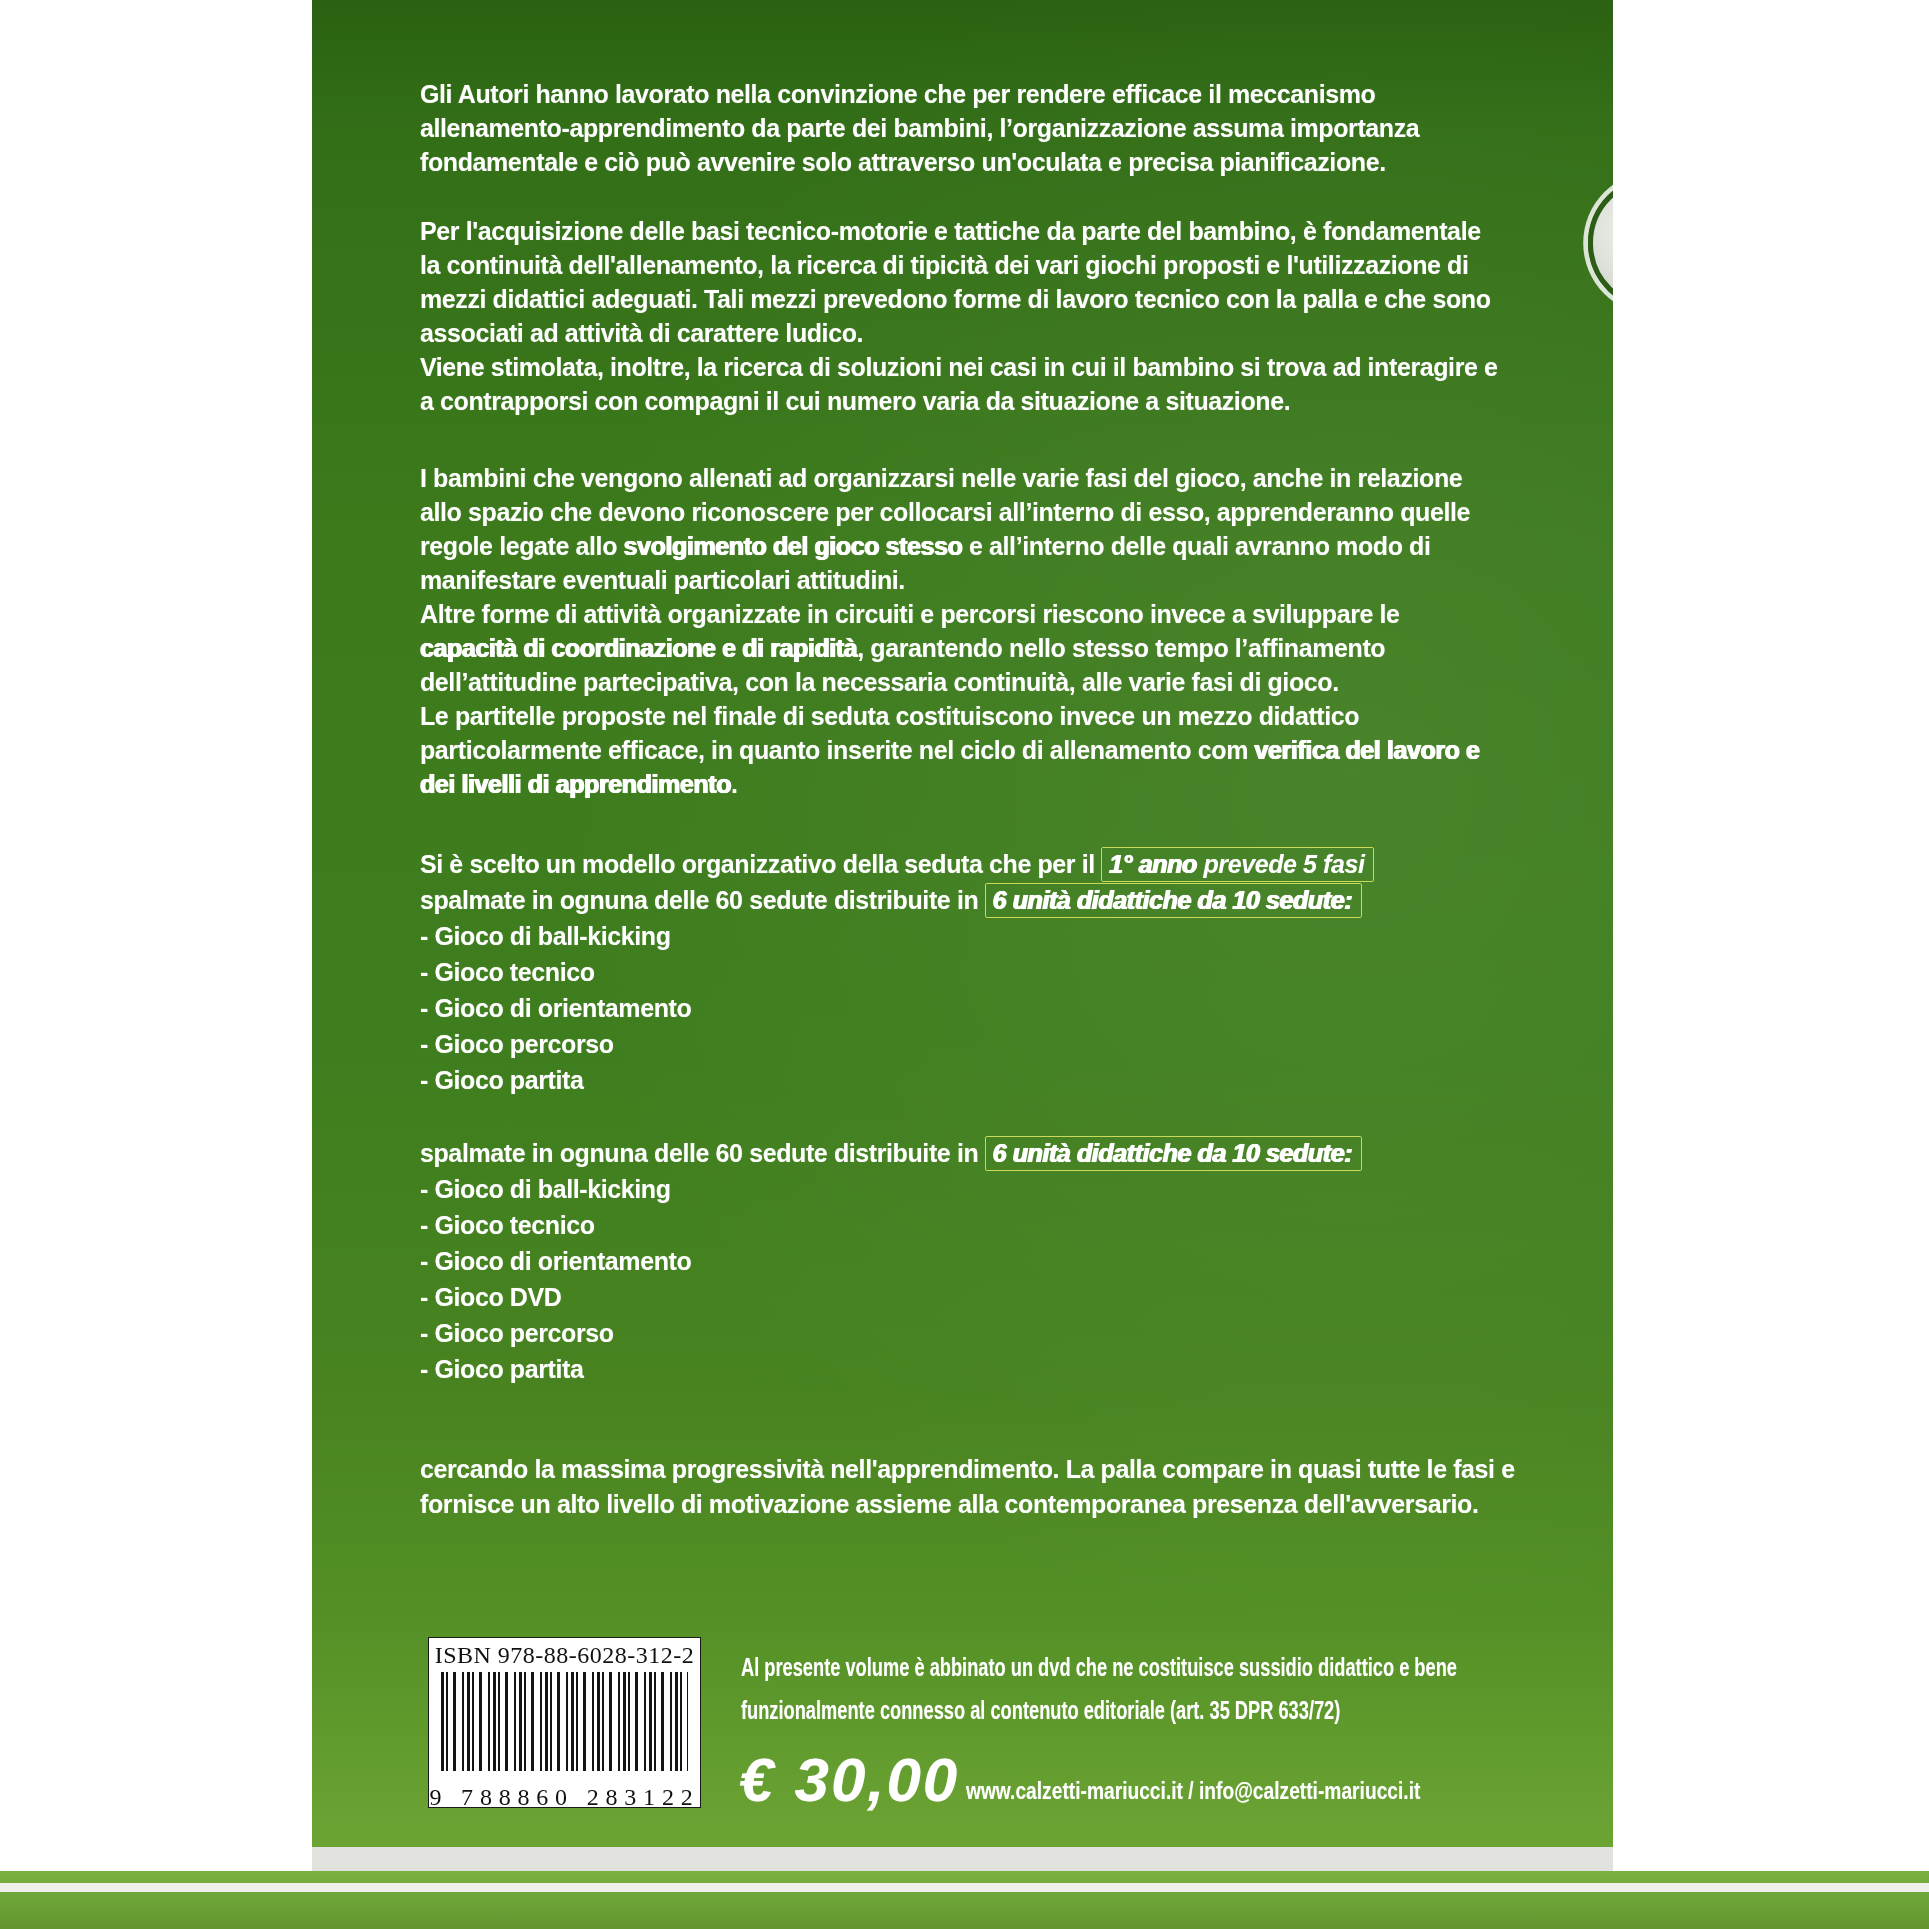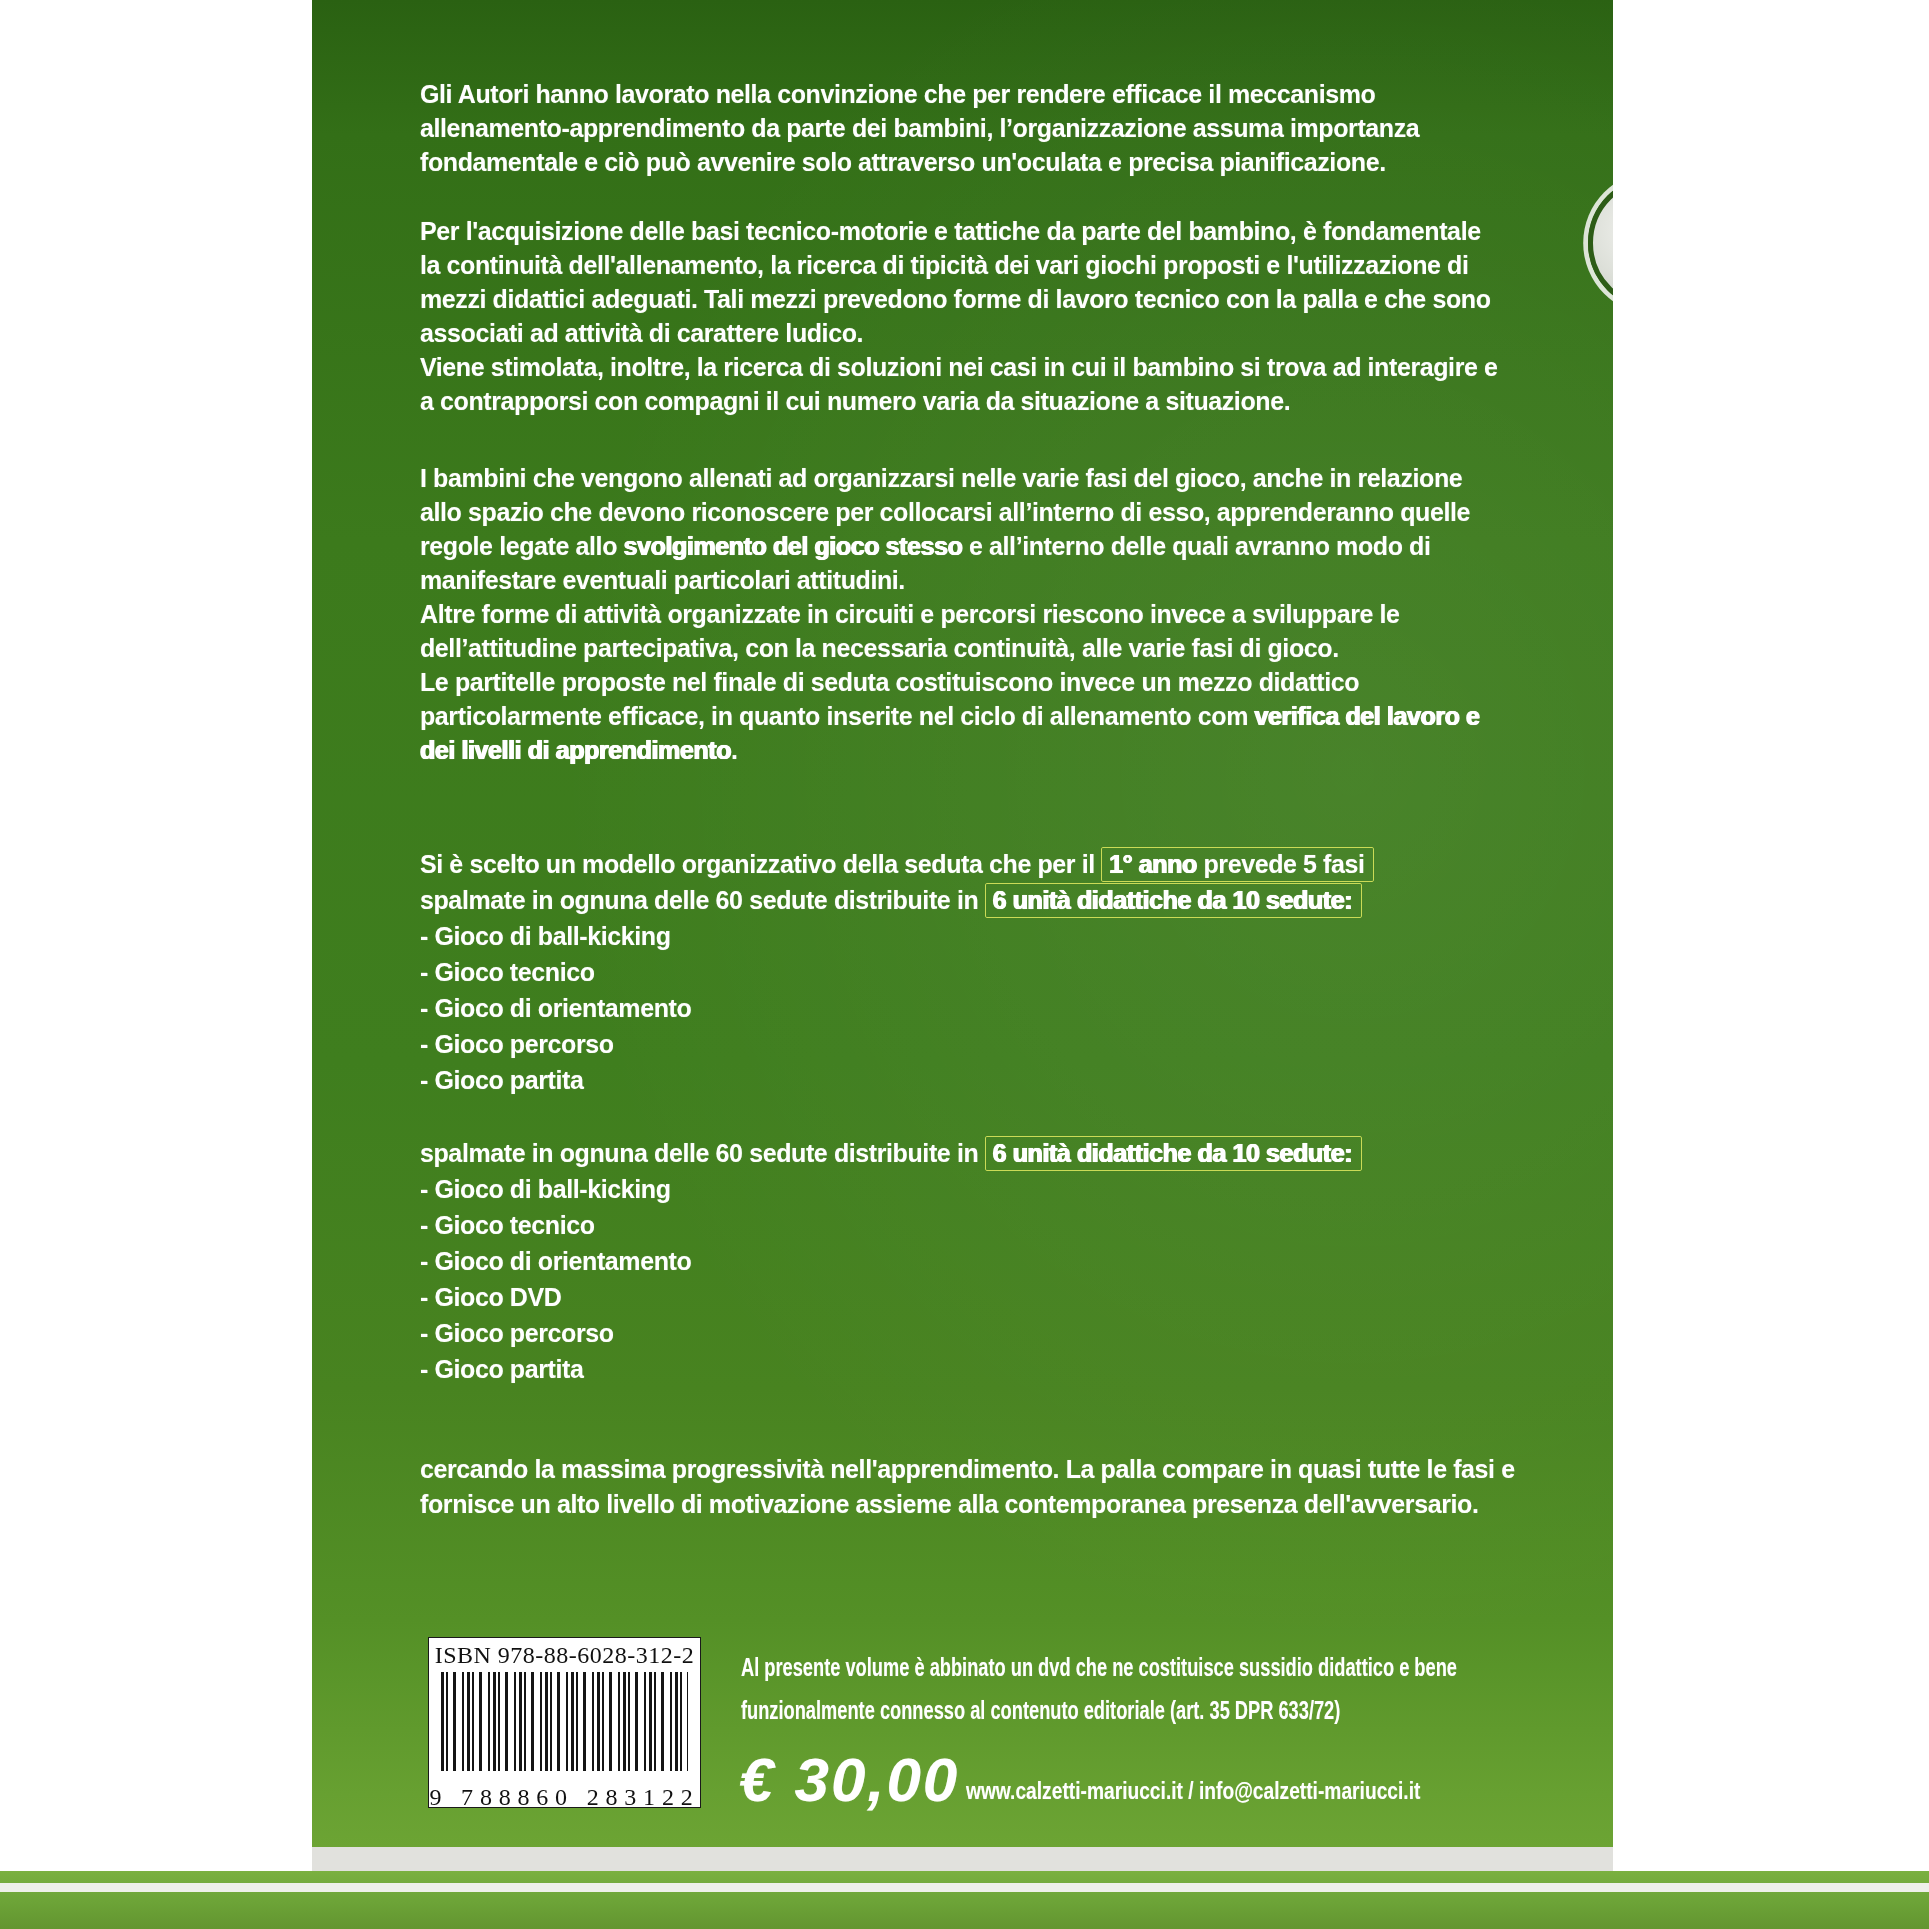--- a/index.html
+++ b/index.html
@@ -10,21 +10,21 @@
            radial-gradient(ellipse at 80% 40%, rgba(255,255,255,0.06), transparent 55%),
            linear-gradient(180deg,#2a6112 0%,#336f17 7%,#3c7a1c 28%,#3f7e1e 55%,
                            #488320 72%,#549026 84%,#67a031 93%,#74aa38 100%);}
   .para{position:absolute;left:108px;color:#ffffff;font-weight:bold;font-size:25px;
         letter-spacing:-0.4px;white-space:nowrap;
         text-shadow:0 0 1px rgba(255,255,255,0.35);}
   .lh35 .ln{line-height:34px;}
   .lh36 .ln{line-height:35px;}
   .lh37 .ln{line-height:36px;}
   .para b{font-weight:bold;text-shadow:0.7px 0 0 #fff,-0.7px 0 0 #fff,0 0 1px rgba(255,255,255,.5);}
-  .hl{border:1.9px solid #cbdb57;border-radius:1.9px;padding:1.9px 8.7px 2.9px 6.8px;}
+  .hl{border:1.9px solid #cbdb57;border-radius:1.9px;padding:1.9px 8.7px 2.9px 6.8px;font-style:italic;}
   
   .sticker{position:absolute;left:1276px;top:176px;width:124px;height:124px;border-radius:50%;
            background:radial-gradient(circle at 42% 40%,#f4f4f1 0%,#dcdfd8 55%,#c3c8c0 100%);
            border:5.8px solid #2d5c17;box-shadow:0 0 0 4.8px rgba(240,242,236,0.9);}
   
   .barcode-box{position:absolute;left:116px;top:1637px;width:273px;height:171px;
                background:#ffffff;border:1.9px solid #1a1a1a;box-sizing:border-box;}
   .isbn{margin-top:3.9px;text-align:center;font-family:"Liberation Serif",serif;
         font-size:24px;color:#111;letter-spacing:0.5px;}
   .bars{height:99px;margin:2.9px 11.6px 0;
@@ -68,20 +68,21 @@
       <div class="ln">Viene stimolata, inoltre, la ricerca di soluzioni nei casi in cui il bambino si trova ad interagire e</div>
       <div class="ln">a contrapporsi con compagni il cui numero varia da situazione a situazione.</div>
     </section>
 
     <section class="para lh35" style="top:461px">
       <div class="ln">I bambini che vengono allenati ad organizzarsi nelle varie fasi del gioco, anche in relazione</div>
       <div class="ln">allo spazio che devono riconoscere per collocarsi all’interno di esso, apprenderanno quelle</div>
       <div class="ln"><span>regole legate allo </span><b>svolgimento del gioco stesso</b><span> e all’interno delle quali avranno modo di</span></div>
       <div class="ln">manifestare eventuali particolari attitudini.</div>
       <div class="ln">Altre forme di attività organizzate in circuiti e percorsi riescono invece a sviluppare le</div>
+      <div class="ln"><b>capacità di coordinazione e di rapidità</b><span>, garantendo nello stesso tempo l’affinamento</span></div>
       <div class="ln">dell’attitudine partecipativa, con la necessaria continuità, alle varie fasi di gioco.</div>
       <div class="ln">Le partitelle proposte nel finale di seduta costituiscono invece un mezzo didattico</div>
       <div class="ln"><span>particolarmente efficace, in quanto inserite nel ciclo di allenamento com </span><b>verifica del lavoro e</b></div>
       <div class="ln"><b>dei livelli di  apprendimento</b><span>.</span></div>
     </section>
 
     <section class="para lh37" style="top:846px">
       <div class="ln"><span>Si è scelto un modello organizzativo della seduta che per il </span><span class="hl"><b>1° anno</b><span> prevede 5 fasi</span></span></div>
       <div class="ln"><span>spalmate in ognuna delle 60 sedute distribuite in </span><span class="hl"><b>6 unità didattiche da 10 sedute:</b></span></div>
       <div class="ln">- Gioco di ball-kicking</div>

